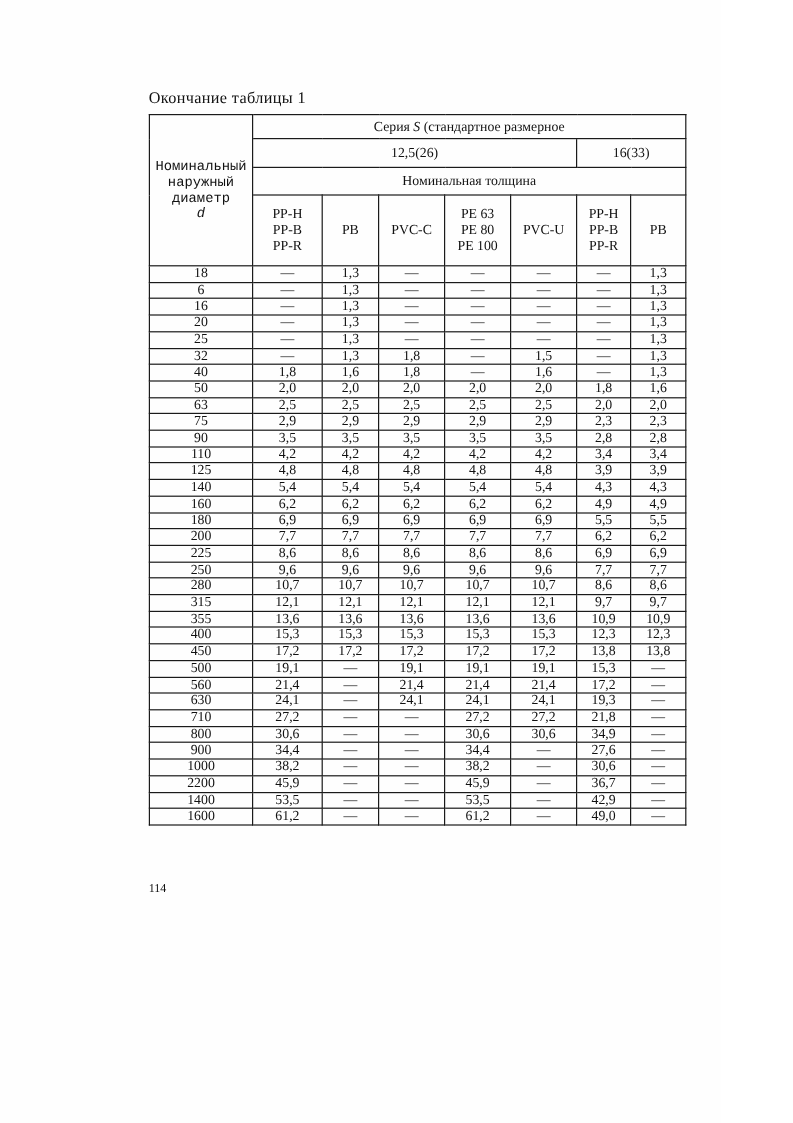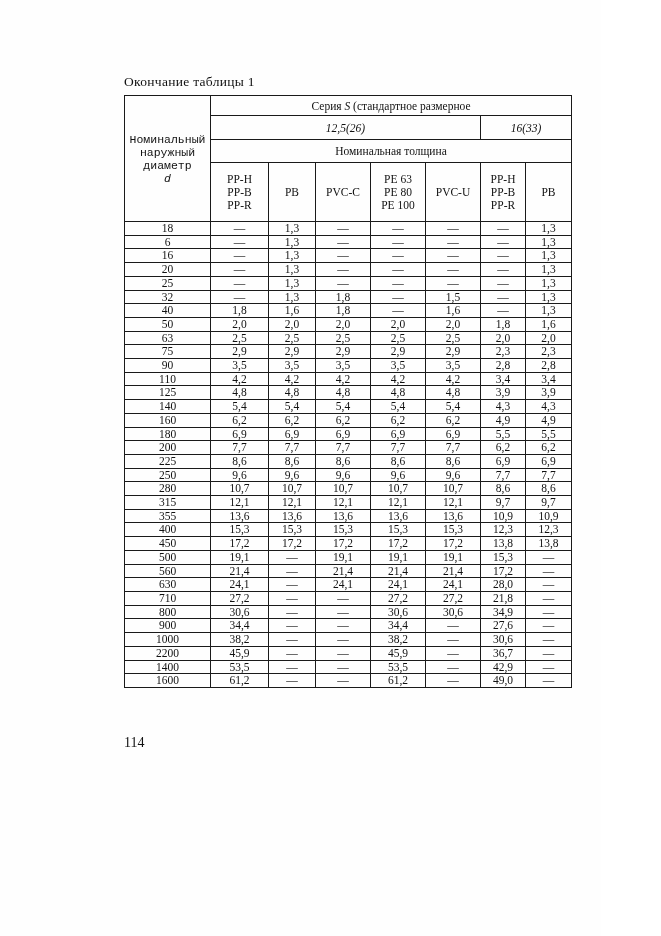--- a/index.html
+++ b/index.html
@@ -17,21 +17,21 @@
   }
   .caption {
     position: absolute;
     left: 124px; top: 74px;
     font-size: 13.5px;
     letter-spacing: 0.3px;
   }
   .page-number {
     position: absolute;
     left: 124px; top: 735px;
-    font-size: 14px;
+    font-size: 10px;
   }
   table.main {
     position: absolute;
     left: 124px; top: 95px;
     width: 447px;
     border-collapse: collapse;
     table-layout: fixed;
   }
   table.main th, table.main td {
     border: 1px solid #1a1a1a;
@@ -42,21 +42,21 @@
     vertical-align: middle;
     overflow: hidden;
   }
   th.series-cell {
     height: 19px;
     text-align: right;
     padding-right: 6px;
     margin-top: 26px;
   }
   th.series-cell .sym { font-style: italic; }
-  th.group-cell { height: 23px; font-style: italic; }
+  th.group-cell { height: 23px; }
   th.thickness-cell-h {
     height: 22px;
     text-align: right;
     padding-right: 8px;
   }
   th.diam-cell { vertical-align: middle; font-family: Liberation Mono, monospace; }
   .prelines { white-space: pre-line; line-height: 13px; }
   .diam-sym { font-style: italic; display: block; line-height: 13px; }
   th.mat-cell {
     height: 58px;
@@ -382,21 +382,21 @@
           <td>17,2</td>
           <td>—</td>
         </tr>
         <tr>
           <td>630</td>
           <td>24,1</td>
           <td>—</td>
           <td>24,1</td>
           <td>24,1</td>
           <td>24,1</td>
-          <td>28,0</td>
+          <td>19,3</td>
           <td>—</td>
         </tr>
         <tr>
           <td>710</td>
           <td>27,2</td>
           <td>—</td>
           <td>—</td>
           <td>27,2</td>
           <td>27,2</td>
           <td>21,8</td>

